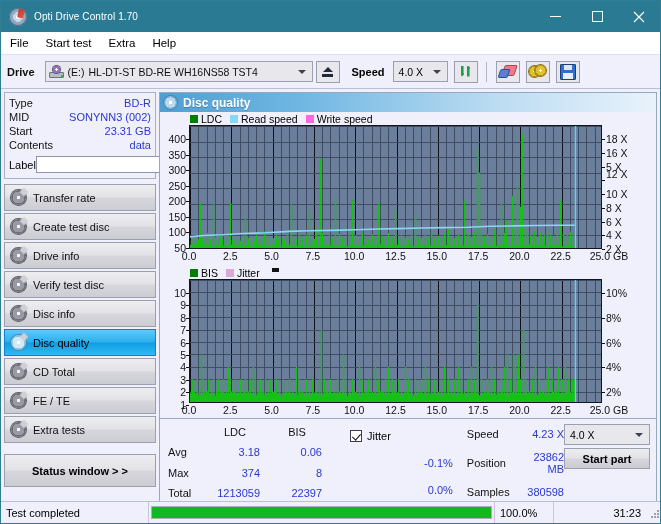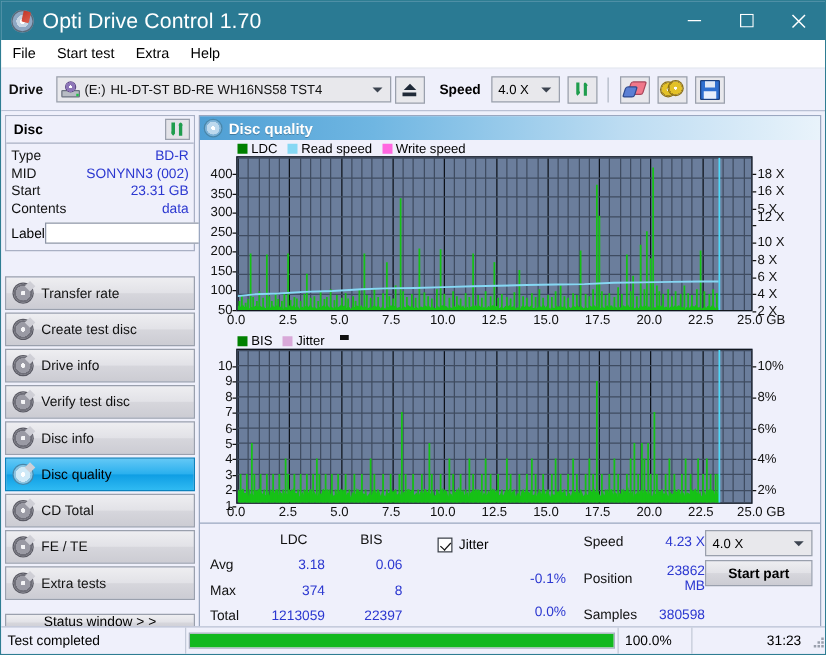--- a/index.html
+++ b/index.html
@@ -25,21 +25,21 @@
     width:18px;height:18px;margin-left:8px;margin-right:7px;
     border-radius:50%;
     background:radial-gradient(circle at 50% 50%, #ffffff 0 16%, #c9d7e6 17% 38%, #8fa8c4 39% 72%, #d2dae6 73% 88%, #7e94ab 89% 100%);
     position:relative;box-shadow:0 0 0 1px #5a6a7a inset;
   }
   .title-icon:after{
     content:"";position:absolute;left:9px;top:1px;width:6px;height:9px;
     background:linear-gradient(135deg,#c0392b,#e05a4a);
     transform:rotate(12deg);border-radius:1px;
   }
-  .title-text{color:#fff;font-size:17px;letter-spacing:.1px;}
+  .title-text{color:#fff;font-size:10px;letter-spacing:.1px;}
   .win-btns{margin-left:auto;display:flex;height:31px;}
   .win-btn{width:42px;height:31px;display:flex;align-items:center;justify-content:center;color:#fff;font-size:13px;}
   .win-btn.close{font-size:15px;}
   .win-btn svg{display:block;}
   
   .menubar{
     height:22px;background:#ffffff;display:flex;align-items:center;
     padding-left:9px;border-bottom:1px solid #dfe3ee;
   }
   .menu-item{font-size:11.5px;color:#000;margin-right:17px;cursor:default;}
@@ -111,21 +111,21 @@
   .disc-rows{padding:3px 4px 4px 4px;}
   .drow{display:flex;justify-content:space-between;font-size:11px;line-height:14px;}
   .drow .k{color:#111;}
   .drow .v{color:#2b37d0;}
   .label-row{display:flex;align-items:center;margin-top:3px;}
   .label-row .k{font-size:11px;width:37px;}
   .label-input{flex:1;height:17px;background:#fff;border:1px solid #8d95a6;box-sizing:border-box;}
   .label-btn{width:20px;height:19px;margin-left:4px;background:#e3e3e8;border:1px solid #9aa0ad;display:flex;align-items:center;justify-content:center;box-sizing:border-box;}
   .mini-disc{width:13px;height:13px;border-radius:50%;background:radial-gradient(circle,#fff 0 17%,#e8dc7a 18% 60%,#b5a429 61% 100%);box-shadow:0 0 0 1px #8a7e1f;}
   
-  .nav{margin-top:20px;}
+  .nav{margin-top:5px;}
   .nav-btn{
     height:27px;margin-bottom:2px;display:flex;align-items:center;
     background:linear-gradient(180deg,#eeeef1 0%,#e2e2e7 48%,#d6d6dc 52%,#ccccd3 100%);
     border:1px solid #9aa0ad;box-sizing:border-box;font-size:11px;color:#111;padding-left:6px;
   }
   .nav-btn.active{
     background:linear-gradient(180deg,#63c8f5 0%,#2bb0ee 48%,#0f9ee4 52%,#2fbaf2 100%);
     border:1px solid #0b82bd;color:#000;
   }
   .nav-ic{
@@ -136,23 +136,23 @@
   .nav-btn.active .nav-ic{
     background:radial-gradient(circle,#ffffff 0 17%,#cfe9f7 18% 55%,#8fc4e0 56% 100%);
     box-shadow:0 0 0 1px #4a86a8;
   }
   .nav-ic:after{
     content:"";position:absolute;right:-1px;top:-1px;width:6px;height:6px;
     background:#cfcfd6;transform:rotate(45deg);
   }
   .status-gap{height:9px;}
   .status-btn{
-    height:14px;display:flex;align-items:center;justify-content:center;
+    height:33px;display:flex;align-items:center;justify-content:center;
     background:linear-gradient(180deg,#eeeef1 0%,#e2e2e7 48%,#d6d6dc 52%,#ccccd3 100%);
-    border:1px solid #9aa0ad;box-sizing:border-box;font-weight:normal;font-size:11px;
+    border:1px solid #9aa0ad;box-sizing:border-box;font-weight:bold;font-size:11px;
   }
   
   .right{flex:1;padding:3px 3px 0 0;box-sizing:border-box;}
   .panel{border:1px solid #9aa7c0;background:#eff0fb;height:100%;box-sizing:border-box;display:flex;flex-direction:column;}
   .panel-head{
     height:19px;display:flex;align-items:center;padding-left:4px;
     background:linear-gradient(90deg,#4f9fd4 0%,#6fb6e2 28%,#bcdcf2 68%,#e9f3fb 100%);
   }
   .panel-head .ic{
     width:13px;height:13px;border-radius:50%;margin-right:6px;
@@ -293,26 +293,20 @@
     </div>
     <div class="sq-btn" style="margin-left:6px">
       <div class="icon-save"></div>
     </div>
   </div>
 
   <div class="content">
 
     <div class="sidebar">
       <div class="disc-box">
-        <div class="disc-head">
-          <div class="t">Disc</div>
-          <div class="btn">
-            <div class="icon-refresh"></div>
-          </div>
-        </div>
         <div class="disc-rows">
           <div class="drow">
             <span class="k">Type</span>
             <span class="v">BD-R</span>
           </div>
           <div class="drow">
             <span class="k">MID</span>
             <span class="v">SONYNN3 (002)</span>
           </div>
           <div class="drow">

